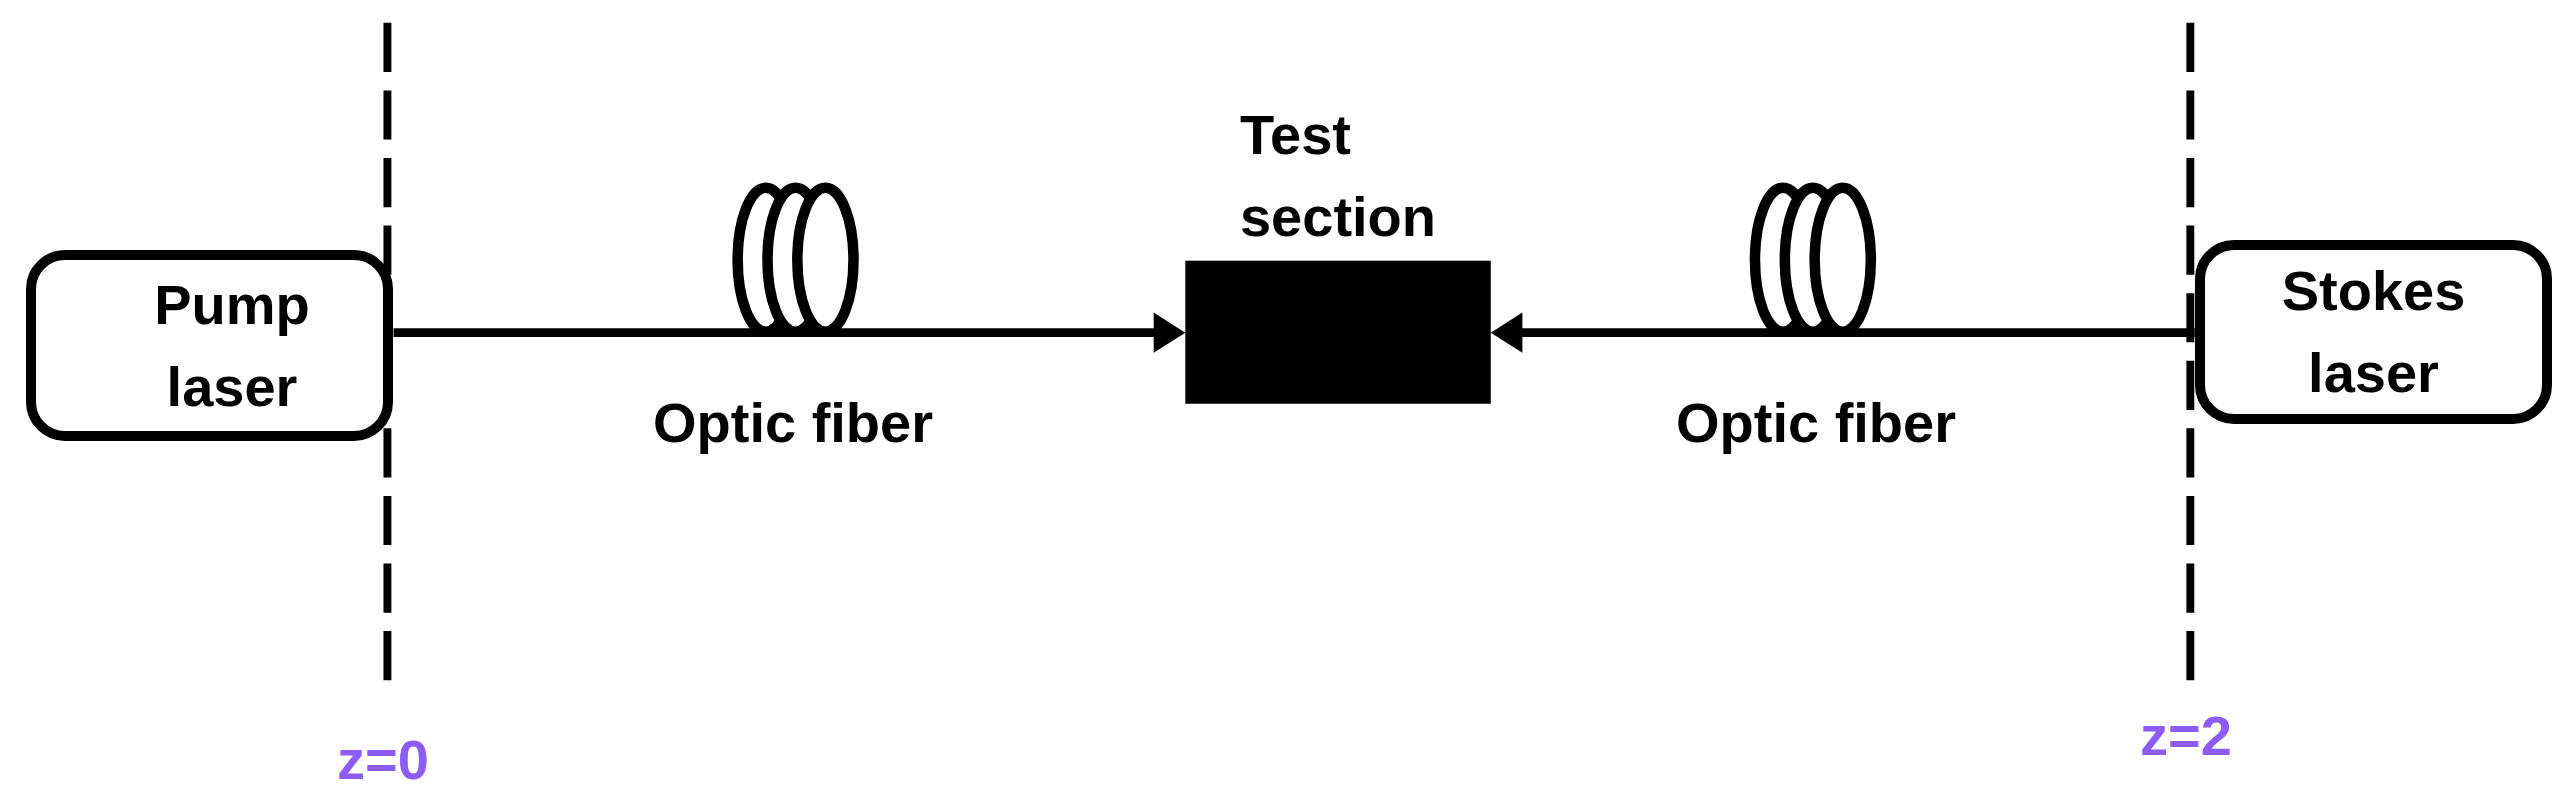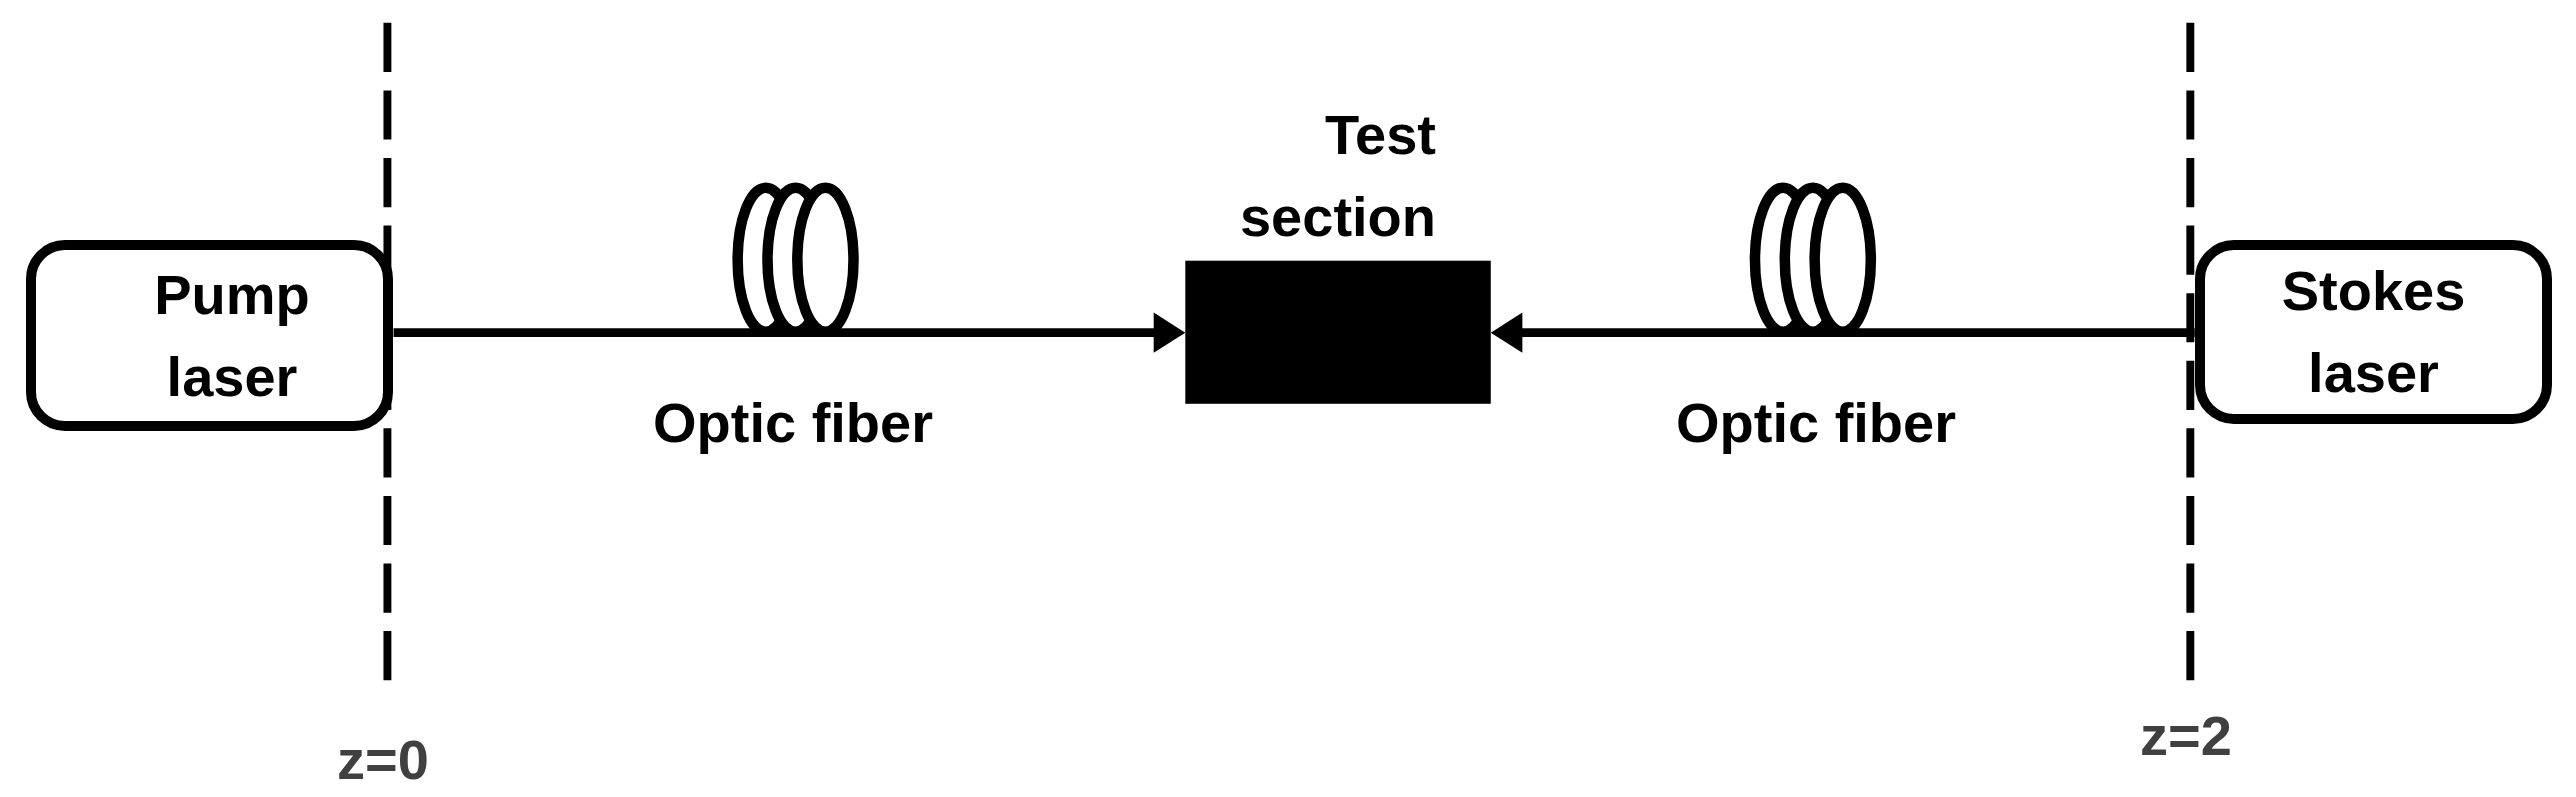--- a/index.html
+++ b/index.html
@@ -14,49 +14,49 @@
     overflow: hidden;
   }
   .diagram-svg {
     position: absolute;
     left: 0; top: 0;
     width: 2576px; height: 797px;
   }
   .label {
     position: absolute;
     transform: translate(-50%, -50%);
-    text-align: right;
+    text-align: left;
     white-space: pre-line;
     font-size: 56px;
     line-height: 82px;
     color: #000000;
   }
   .zlabel {
     position: absolute;
     transform: translate(-50%, -50%);
     font-size: 56px;
     line-height: 56px;
-    color: #404040;
+    color: #8b5cf6;
     white-space: nowrap;
   }
   .box {
     position: absolute;
     box-sizing: border-box;
     border: 10.5px solid #000000;
     border-radius: 39px;
     background: #ffffff;
     display: flex;
     align-items: center;
     justify-content: center;
     text-align: center;
     font-size: 56px;
     line-height: 82px;
     white-space: pre-line;
   }
-  .box-pump  { left: 26px;   top: 240px; width: 367px; height: 191px; padding-left: 45px; }
+  .box-pump  { left: 26px;   top: 250px; width: 367px; height: 191px; padding-left: 45px; }
   .box-stokes{ left: 2195px; top: 240px; width: 357px; height: 184px; align-items: flex-end; }
   .label-test        { left: 1338px; top: 176px; }
   .label-fiber-left  { left: 793px;  top: 423px; }
   .label-fiber-right { left: 1816px; top: 423px; }
   .label-z0 { left: 383px;  top: 760px; }
   .label-z1 { left: 2186px; top: 736px; }
 </style>
 </head>
 <body>
 

